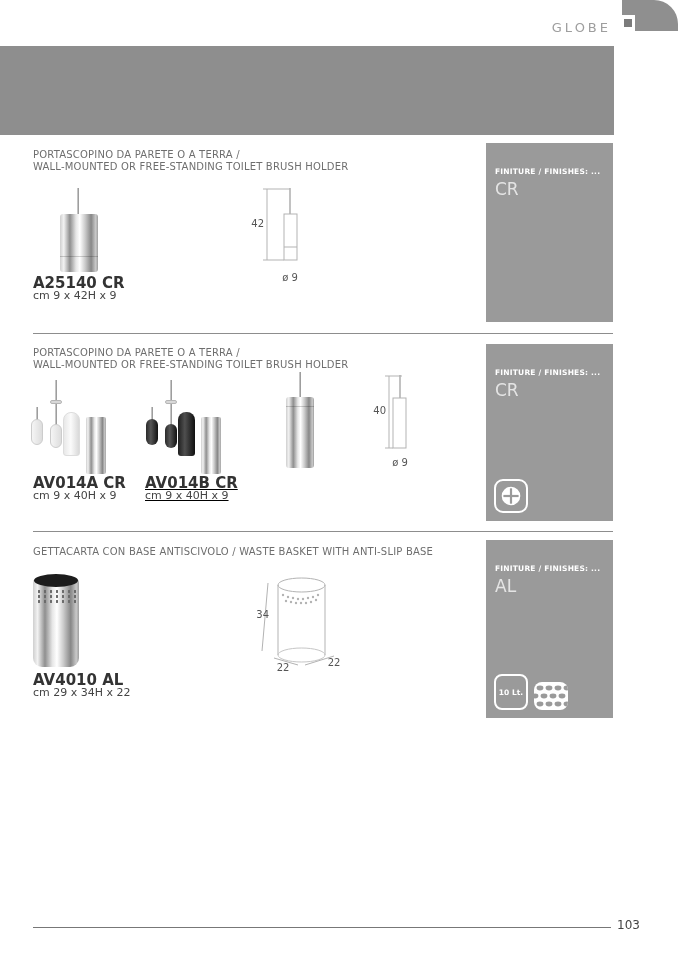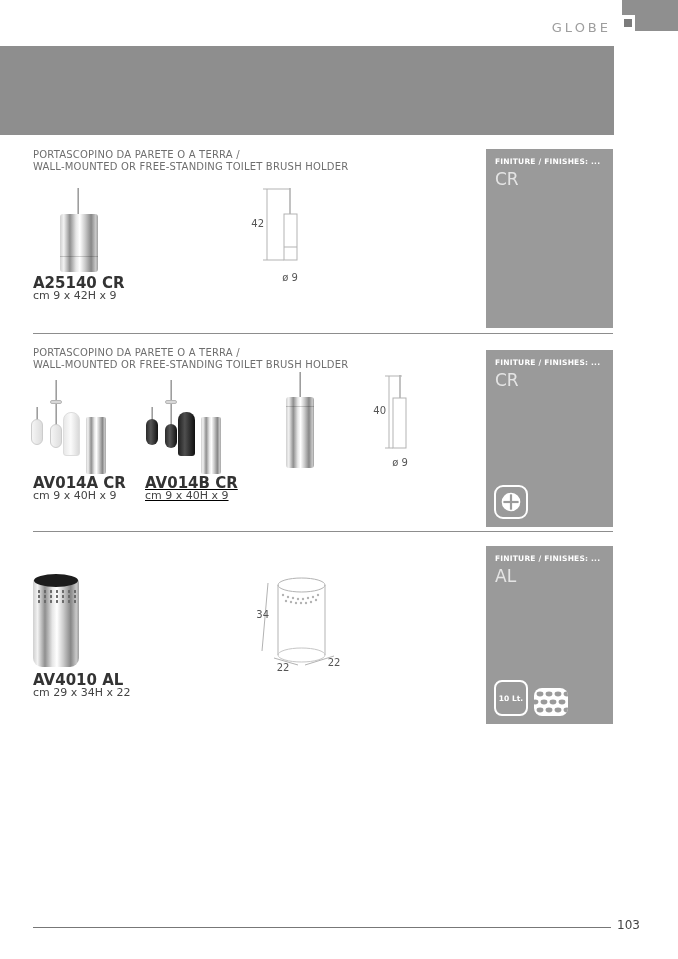--- a/index.html
+++ b/index.html
@@ -1,19 +1,19 @@
 <!DOCTYPE html>
 <html><head>
 <meta charset="utf-8">
 <style>
   * { margin:0; padding:0; box-sizing:border-box; }
   html,body { background:#fff; }
   .page {
     position:relative; width:678px; height:959px; background:#ffffff;
-    font-family:"DejaVu Sans","Liberation Sans",sans-serif; overflow:hidden;
+    font-family:"DejaVu Sans","Liberation Sans",sans-serif; overflow:hidden;border-radius:24px;
   }
   .abs { position:absolute; }
 
   
   .brand {
     position:absolute; top:20px; right:67px;
     font-size:13px; letter-spacing:3px; color:#9e9e9e;
   }
   .logo-big   { position:absolute; top:0;    right:0;    width:43px; height:31px; background:#8f8f8f; }
   .logo-mid   { position:absolute; top:0;    right:43px; width:13px; height:15px; background:#8f8f8f; }
@@ -23,21 +23,21 @@
   
   .sec-title { font-size:10px; line-height:11.5px; color:#6e6e6e; letter-spacing:0.2px; }
   .sec-title span { display:block; }
   .prod-code { font-size:15px; font-weight:bold; color:#333; line-height:12px; }
   .prod-dims { font-size:11px; color:#444; line-height:13px; }
   .divider { position:absolute; left:33px; width:580px; height:1px; background:#8d8d8d; }
 
   
   .finish-box {
     position:absolute; left:486px; width:127px; background:#9a9a9a;
-    color:#fff; padding:8px 9px;margin-top:6px;
+    color:#fff; padding:24px 9px;
   }
   .finish-label { font-size:7.5px; font-weight:bold; letter-spacing:0.2px; }
   .finish-code  { font-size:17px; color:#e4e4e4; margin-top:3px; }
   .badge {
     position:absolute; bottom:8px; height:36px; border:2px solid #fff;
     border-radius:8px; display:flex; align-items:center; justify-content:center;
   }
   .badge-capacity { left:8px; width:34px; font-size:7.5px; font-weight:bold; color:#fff; }
   .badge-icon { left:8px; bottom:8px; width:34px; height:34px; border:2px solid #fff; border-radius:9px;
     position:absolute; display:flex; align-items:center; justify-content:center; }
@@ -183,20 +183,24 @@
         <circle cx="13" cy="13" r="8.5" fill="#ffffff"></circle>
         <line x1="13" y1="2" x2="13" y2="24" stroke="#9a9a9a" stroke-width="2.2"></line>
         <line x1="2" y1="13" x2="24" y2="13" stroke="#9a9a9a" stroke-width="2.2"></line>
         <circle cx="13" cy="13" r="8.5" fill="none" stroke="#ffffff" stroke-width="1.6"></circle>
       </svg>
     </div>
   </div>
 
   <div class="divider" style="top:531px;"></div>
 
+  <div class="abs sec-title" style="left:33px; top:546px; width:470px;">
+    <span>GETTACARTA CON BASE ANTISCIVOLO / WASTE BASKET WITH ANTI-SLIP BASE</span>
+    <span></span>
+  </div>
 
   <div class="basket chrome">
     <div class="opening"></div>
     <div class="perf"></div>
   </div>
 
   <svg class="abs" style="left:250px; top:574px;" width="100" height="100" viewBox="0 0 100 100">
     <ellipse cx="51.5" cy="11" rx="23.5" ry="7" fill="none" stroke="#b3b3b3" stroke-width="1"></ellipse>
     <line x1="28" y1="11" x2="28" y2="81" stroke="#b3b3b3" stroke-width="1"></line>
     <line x1="75" y1="11" x2="75" y2="81" stroke="#b3b3b3" stroke-width="1"></line>

